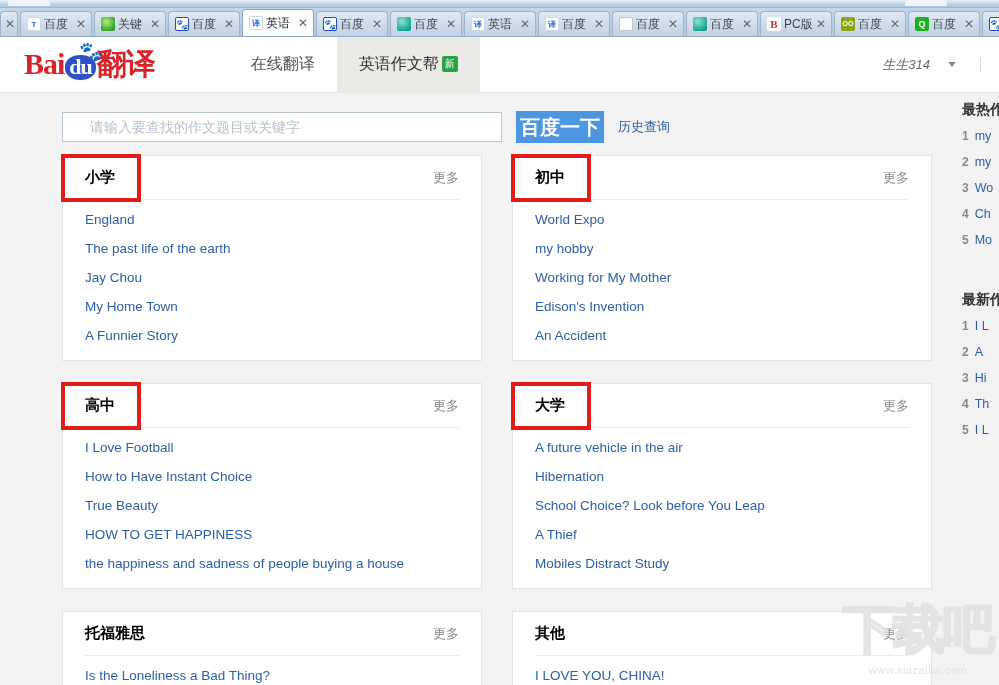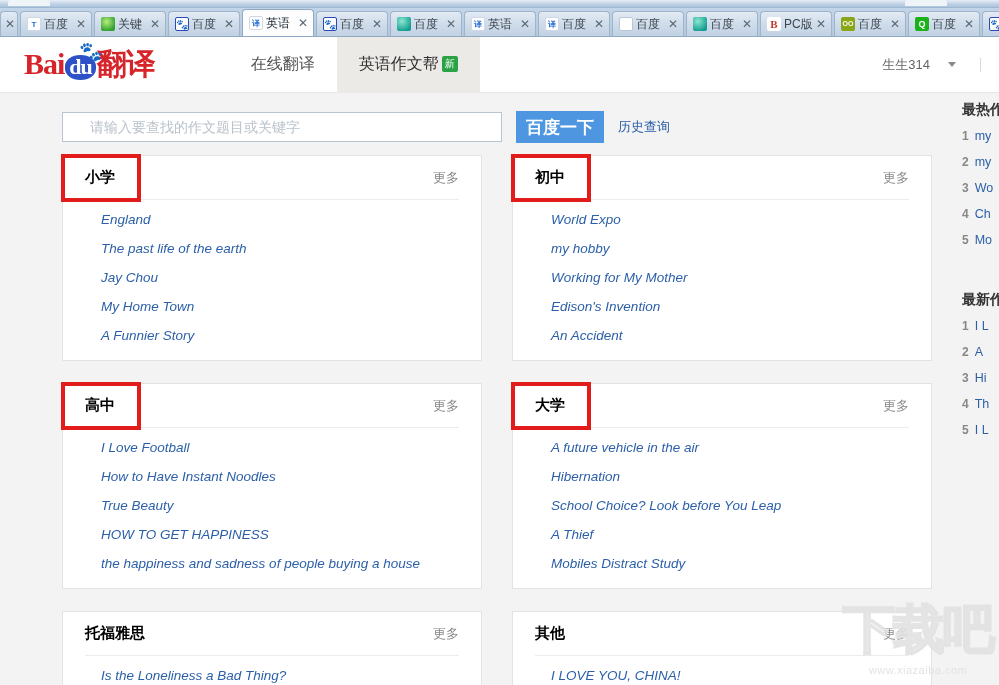--- a/index.html
+++ b/index.html
@@ -108,21 +108,21 @@
   }
   .nav-item.active { background: #eceae7; color: #333; }
   .nav-badge {
     background: #2ba245; color: #fff; font-size: 10px;
     padding: 1px 3px; border-radius: 2px; margin-left: 3px;
     position: relative; top: -1px;
   }
   #user-area {
     position: absolute; right: 18px; top: 50%; transform: translateY(-50%);
     display: flex; align-items: center; gap: 18px;
-    font-size: 13px; color: #666;
+    font-size: 13px; color: #666; font-style: italic;
   }
   #user-caret { width: 0; height: 0; border-left: 4px solid transparent; border-right: 4px solid transparent; border-top: 5px solid #8a8a8a; }
   #user-divider { width: 1px; height: 14px; background: #d8d8d8; margin-left: 6px; }
 
   
   .anno-underline {
     position: absolute; height: 3px; background: #e21b1b; border-radius: 2px;
   }
 
   
@@ -142,21 +142,21 @@
     background: #fff;
     font-size: 14px; color: #333;
     padding: 0 27px;
     font-family: "Liberation Sans", sans-serif;
     outline: none;
   }
   #search-input::placeholder { color: #b9c2cb; }
   #search-button {
     width: 88px; height: 32px;
     background: #4e97e0; border: none; color: #fff;
-    font-size: 17px; font-weight: bold; cursor: pointer;
+    font-size: 20px; font-weight: bold; cursor: pointer;
     font-family: "Liberation Sans", sans-serif;
   }
   #history-link { font-size: 13px; color: #2b5fa8; text-decoration: none; font-weight: normal; }
 
   #cards-grid {
     position: absolute; left: 62px; top: 62px;
     width: 878px;
     display: grid;
     grid-template-columns: 420px 420px;
     column-gap: 30px;
@@ -170,21 +170,21 @@
   }
   .card-head {
     height: 44px;
     display: flex; align-items: center; justify-content: space-between;
     margin: 0 22px;
     border-bottom: 1px solid #ececec;
   }
   .card-title { font-size: 15px; color: #000000; font-weight: bold; }
   .card-more { font-size: 13px; color: #888; text-decoration: none; }
   .card-list { list-style: none; padding: 10px 0 0 0; margin: 0 22px; }
-  .card-list li { margin: 0 0 11px 16px; font-style: italic; }
+  .card-list li { margin: 0 0 11px 0; }
   .card-list li:last-child { margin-bottom: 2px; }
   .card-list a {
     font-size: 13.5px; color: #2b5fa8; text-decoration: none;
   }
   
   .anno-box {
     position: absolute;
     border: 4px solid #e21b1b;
     pointer-events: none;
   }
@@ -368,21 +368,21 @@
         </ul>
         <div class="anno-box" style="left: -2px; top: -2px; width: 80px; height: 48px;"></div>
       </div>
       <div class="card">
         <div class="card-head">
           <span class="card-title">高中</span>
           <a class="card-more" href="#">更多</a>
         </div>
         <ul class="card-list">
           <li><a href="#">I Love Football</a></li>
-          <li><a href="#">How to Have Instant Noodles</a></li>
+          <li><a href="#">How to Have Instant Choice</a></li>
           <li><a href="#">True Beauty</a></li>
           <li><a href="#">HOW TO GET HAPPINESS</a></li>
           <li><a href="#">the happiness and sadness of people buying a house</a></li>
         </ul>
         <div class="anno-box" style="left: -2px; top: -2px; width: 80px; height: 48px;"></div>
       </div>
       <div class="card">
         <div class="card-head">
           <span class="card-title">大学</span>
           <a class="card-more" href="#">更多</a>

